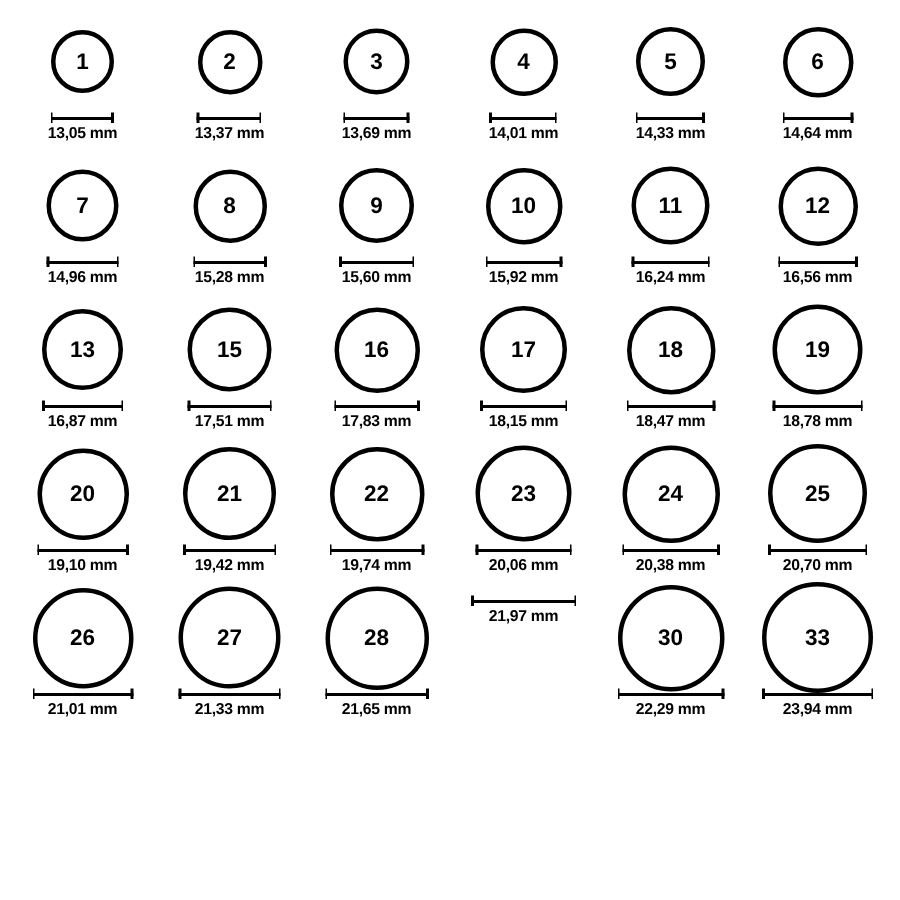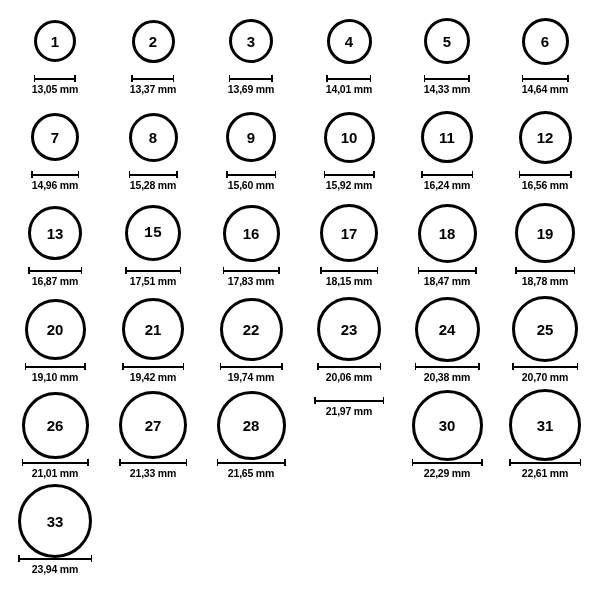--- a/index.html
+++ b/index.html
@@ -261,21 +261,21 @@
         </div>
         <div class="dim">
           <div class="dim-bar" style="width: 54px;">
             <div class="dim-line"></div>
           </div>
           <div class="dim-label">16,87 mm</div>
         </div>
       </div>
       <div class="cell">
         <div class="ring-wrap">
-          <div class="ring" style="width: 56px; height: 56px; font-family: Liberation Mono, monospace;">
+          <div class="ring" style="width: 56px; height: 56px;">
             <span class="ring-size">15</span>
           </div>
         </div>
         <div class="dim">
           <div class="dim-bar" style="width: 56px;">
             <div class="dim-line"></div>
           </div>
           <div class="dim-label">17,51 mm</div>
         </div>
       </div>
@@ -460,33 +460,20 @@
         <div class="ring-wrap">
           <div class="ring" style="width: 71px; height: 71px;">
             <span class="ring-size">30</span>
           </div>
         </div>
         <div class="dim">
           <div class="dim-bar" style="width: 71px;">
             <div class="dim-line"></div>
           </div>
           <div class="dim-label">22,29 mm</div>
-        </div>
-      </div>
-      <div class="cell">
-        <div class="ring-wrap">
-          <div class="ring" style="width: 72px; height: 72px;">
-            <span class="ring-size">31</span>
-          </div>
-        </div>
-        <div class="dim">
-          <div class="dim-bar" style="width: 72px;">
-            <div class="dim-line"></div>
-          </div>
-          <div class="dim-label">22,61 mm</div>
         </div>
       </div>
       <div class="cell">
         <div class="ring-wrap">
           <div class="ring" style="width: 74px; height: 74px;">
             <span class="ring-size">33</span>
           </div>
         </div>
         <div class="dim">
           <div class="dim-bar" style="width: 74px;">

